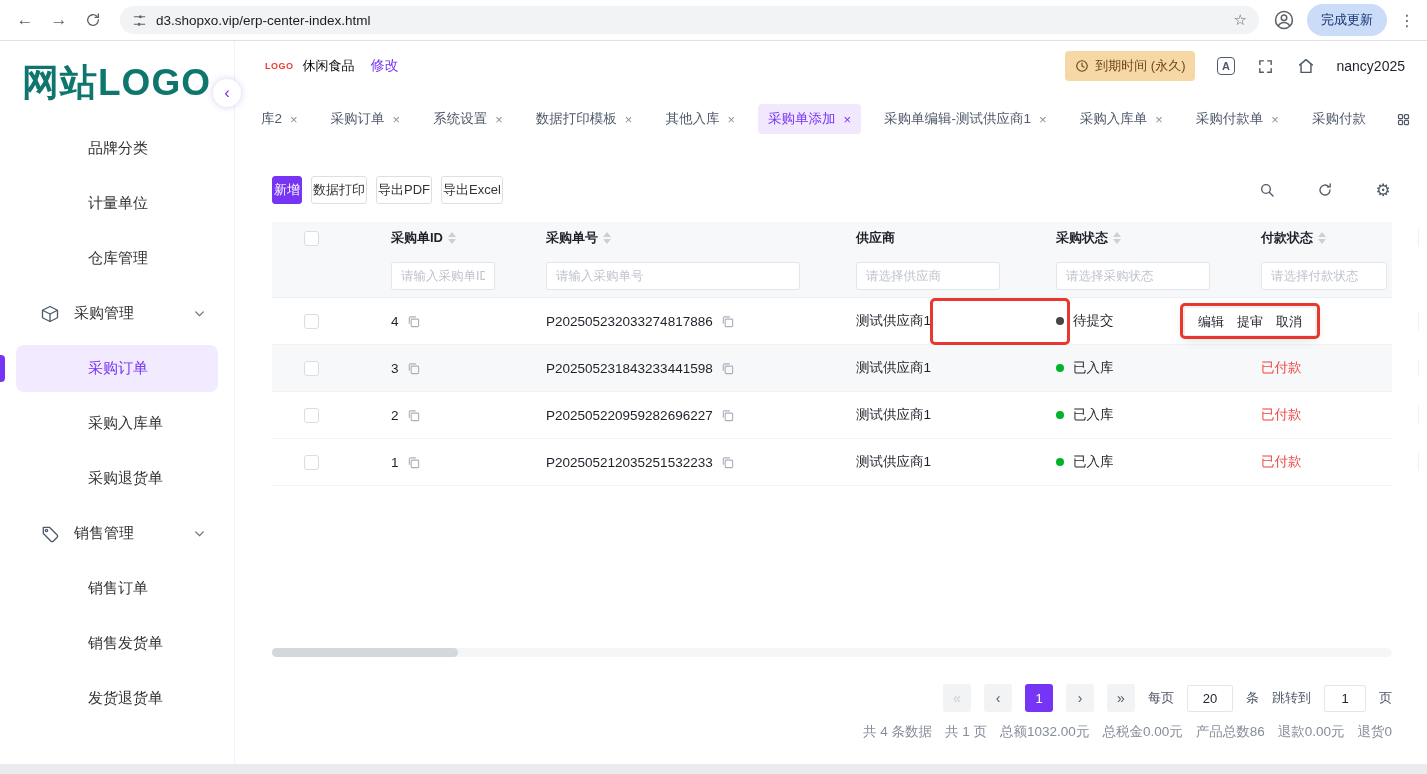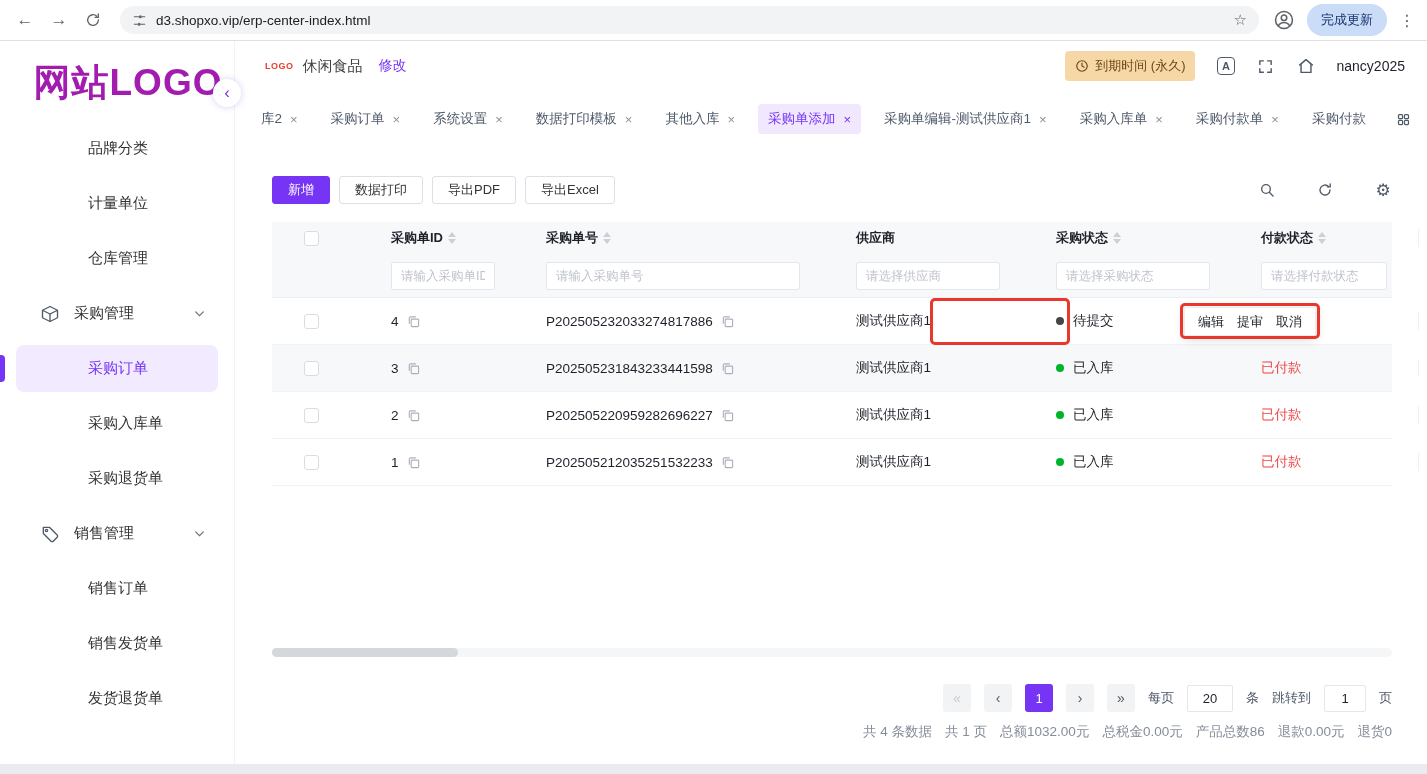--- a/index.html
+++ b/index.html
@@ -15,39 +15,39 @@
   .omnibox .star { color:#5f6368; font-size:15px; }
   .avatar-btn { width:26px; height:26px; border-radius:50%; display:flex; align-items:center; justify-content:center; flex:none; }
   .update-pill { background:#cbdcf8; color:#13316b; font-size:13px; font-weight:500; padding:7px 14px; border-radius:16px; margin:0 6px; white-space:nowrap; }
   .dots { color:#5f6368; font-size:16px; width:20px; text-align:center; }
 
   
   .app { display:flex; height:733px; }
 
   
   .sidebar { width:235px; background:#fff; border-right:1px solid #f2f3f5; position:relative; flex:none; }
-  .side-logo { font-size:37px; font-weight:800; color:#a21caf; padding:20px 0 0 22px; letter-spacing:1px; line-height:1.2;text-align:center; }
+  .side-logo { font-size:37px; font-weight:800; color:#0f766e; padding:20px 0 0 22px; letter-spacing:1px; line-height:1.2; }
   .collapse-btn { position:absolute; right:-7px; top:38px; width:28px; height:28px; background:#fff; border-radius:50%;
     box-shadow:0 0 7px rgba(100,60,220,.25); color:#7635f5; display:flex; align-items:center; justify-content:center;
     font-size:17px; z-index:20; }
   .menu { margin-top:16px; }
   .menu-item { height:55px; display:flex; align-items:center; padding-left:88px; font-size:15px; color:#333; position:relative; cursor:pointer; }
   .menu-item.parent { padding-left:40px; gap:14px; }
   .menu-item .m-icon { width:20px; height:20px; color:#4e5969; display:flex; }
   .menu-item .chev { position:absolute; right:28px; width:13px; height:13px; color:#6b7480; }
   .menu-item.active { color:#7635f5; }
   .menu-item.active::before { content:""; position:absolute; left:16px; right:16px; top:4px; bottom:4px; background:#f2eafe; border-radius:8px; }
   .menu-item.active::after { content:""; position:absolute; left:0; top:14px; width:5px; height:27px; background:#7635f5; border-radius:0 4px 4px 0; }
   .menu-item > span { position:relative; }
 
   
   .main { flex:1; display:flex; flex-direction:column; min-width:0; }
   .topbar { height:50px; background:#fff; display:flex; align-items:center; padding:0 22px 0 30px; flex:none; }
   .mini-logo { color:#ee3a2c; font-weight:800; font-size:9px; letter-spacing:.5px; margin-right:9px; }
-  .shop-name { font-size:15px; color:#404040; font-weight:500;text-align:center; }
+  .shop-name { font-size:13px; color:#000000; font-weight:500;text-align:center; }
   .edit-link { font-size:14px; color:#7635f5; margin-left:16px; cursor:pointer; }
   .topbar-right { margin-left:auto; display:flex; align-items:center; gap:21px; }
   .expire-badge { background:#f6d8a6; color:#6e4513; font-size:13px; border-radius:4px; padding:6px 10px; display:flex; align-items:center; gap:6px; }
   .tb-icon { width:19px; height:19px; color:#4e5969; display:flex; align-items:center; justify-content:center; cursor:pointer; }
   .lang-box { width:18px; height:18px; border:1.7px solid #4e5969; border-radius:4px; font-size:11px; font-weight:700; color:#4e5969; display:flex; align-items:center; justify-content:center; }
   .username { font-size:14px; color:#1d2129; cursor:pointer; }
 
   
   .tabbar { height:32px; margin-top:12px; display:flex; align-items:center; background:#fff; padding-left:22px; padding-right:10px; flex:none; overflow:hidden; }
   .tabs-strip { display:flex; align-items:center; overflow:hidden; white-space:nowrap; flex:1; min-width:0; }
@@ -55,21 +55,21 @@
   .tab:first-child { margin-left:-6px; }
   .tab .x { color:#8a919f; font-size:13px; line-height:1; }
   .tab.active { background:#f1e8fe; color:#7635f5; }
   .tab.active .x { color:#7635f5; }
   .apps-grid { flex:none; margin-left:6px; margin-right:6px; color:#4e5969; cursor:pointer; display:flex; }
 
   
   .content { position:relative; flex:1; background:#fff; padding:41px 35px 0 37px; min-width:0; }
 
   .toolbar { display:flex; align-items:center; height:28px; margin-bottom:18px; }
-  .btn { height:28px; display:inline-flex; align-items:center; padding:0 15px; font-size:13px; border-radius:3px; cursor:pointer; white-space:nowrap; }
+  .btn { height:28px; display:inline-flex; align-items:center; padding:0 1px; font-size:13px; border-radius:3px; cursor:pointer; white-space:nowrap; }
   .btn-primary { background:#7635f5; color:#fff; border:1px solid #7635f5; margin-right:9px; }
   .btn-plain { background:#fff; color:#333; border:1px solid #dcdfe6; margin-right:9px; }
   .toolbar-icons { margin-left:auto; display:flex; align-items:center; gap:40px; color:#4e5969; }
   .toolbar-icons .t-icon { width:18px; height:18px; display:flex; align-items:center; justify-content:center; cursor:pointer; font-size:17px; }
 
   
   .table { width:1120px; font-size:13.5px; color:#1d2129; }
   .t-head { background:#f7f8fa; }
   .t-row { display:flex; align-items:center;gap:25px; }
   .hdr-row { height:32px; font-weight:700; font-size:13px; color:#1d2129; }

